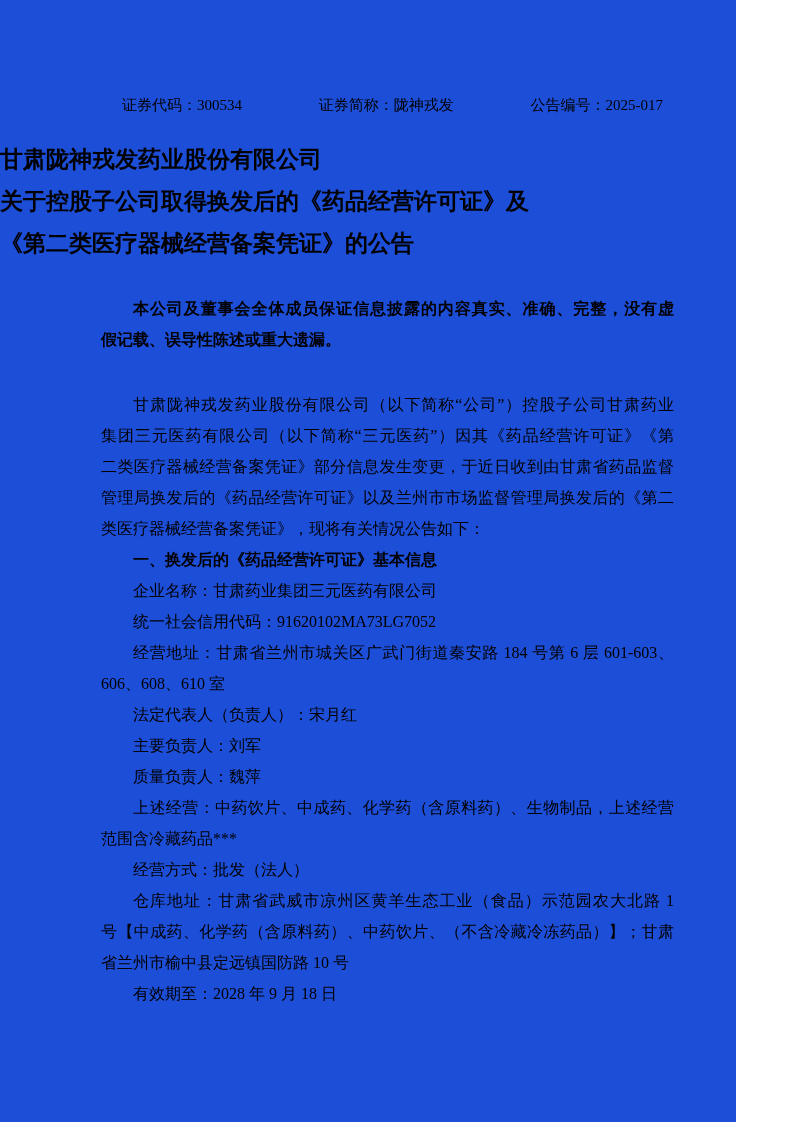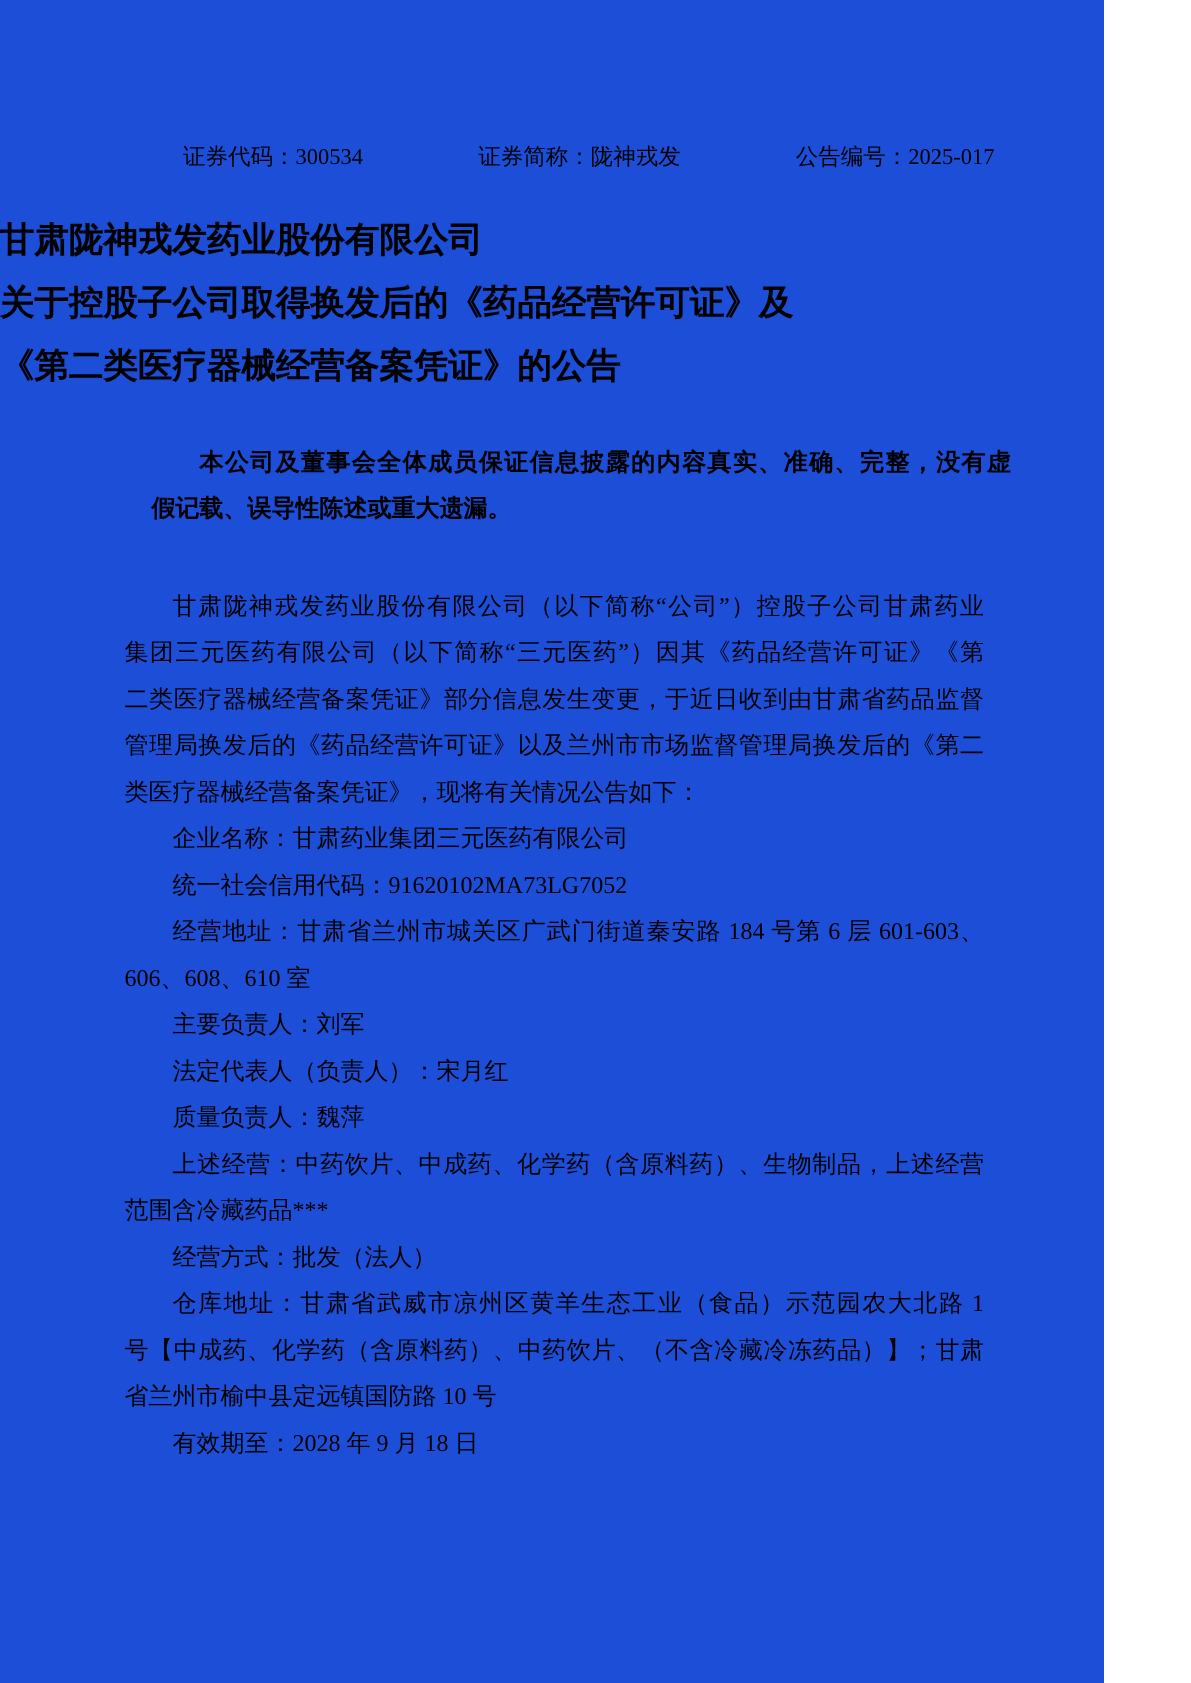--- a/index.html
+++ b/index.html
@@ -38,21 +38,21 @@
     top: 293px;
     left: 101px;
     width: 573px;
     font-size: 16px;
     line-height: 31px;
     font-weight: bold;
   }
   .bodytext {
     position: absolute;
     top: 389px;
-    left: 83px;
+    left: 101px;
     width: 573px;
     font-size: 16px;
     line-height: 31px;
   }
   .line { white-space: nowrap; }
   .line.jst {
     white-space: normal;
     text-align: justify;
     text-align-last: justify;
   }
@@ -80,26 +80,27 @@
       <div class="line ind jst">本公司及董事会全体成员保证信息披露的内容真实、准确、完整，没有虚</div>
       <div class="line">假记载、误导性陈述或重大遗漏。</div>
     </div>
 
   <div class="bodytext">
       <div class="line ind jst">甘肃陇神戎发药业股份有限公司（以下简称“公司”）控股子公司甘肃药业</div>
       <div class="line jst">集团三元医药有限公司（以下简称“三元医药”）因其《药品经营许可证》《第</div>
       <div class="line jst">二类医疗器械经营备案凭证》部分信息发生变更，于近日收到由甘肃省药品监督</div>
       <div class="line jst">管理局换发后的《药品经营许可证》以及兰州市市场监督管理局换发后的《第二</div>
       <div class="line">类医疗器械经营备案凭证》，现将有关情况公告如下：</div>
+      <div class="line ind bld">一、换发后的《药品经营许可证》基本信息</div>
       <div class="line ind">企业名称：甘肃药业集团三元医药有限公司</div>
       <div class="line ind">统一社会信用代码：91620102MA73LG7052</div>
       <div class="line ind jst">经营地址：甘肃省兰州市城关区广武门街道秦安路 184 号第 6 层 601-603、</div>
       <div class="line">606、608、610 室</div>
+      <div class="line ind">法定代表人（负责人）：宋月红</div>
       <div class="line ind">主要负责人：刘军</div>
-      <div class="line ind">法定代表人（负责人）：宋月红</div>
       <div class="line ind">质量负责人：魏萍</div>
       <div class="line ind jst">上述经营：中药饮片、中成药、化学药（含原料药）、生物制品，上述经营</div>
       <div class="line">范围含冷藏药品***</div>
       <div class="line ind">经营方式：批发（法人）</div>
       <div class="line ind jst">仓库地址：甘肃省武威市凉州区黄羊生态工业（食品）示范园农大北路 1</div>
       <div class="line jst">号【中成药、化学药（含原料药）、中药饮片、（不含冷藏冷冻药品）】；甘肃</div>
       <div class="line">省兰州市榆中县定远镇国防路 10 号</div>
       <div class="line ind">有效期至：2028 年 9 月 18 日</div>
     </div>
 

